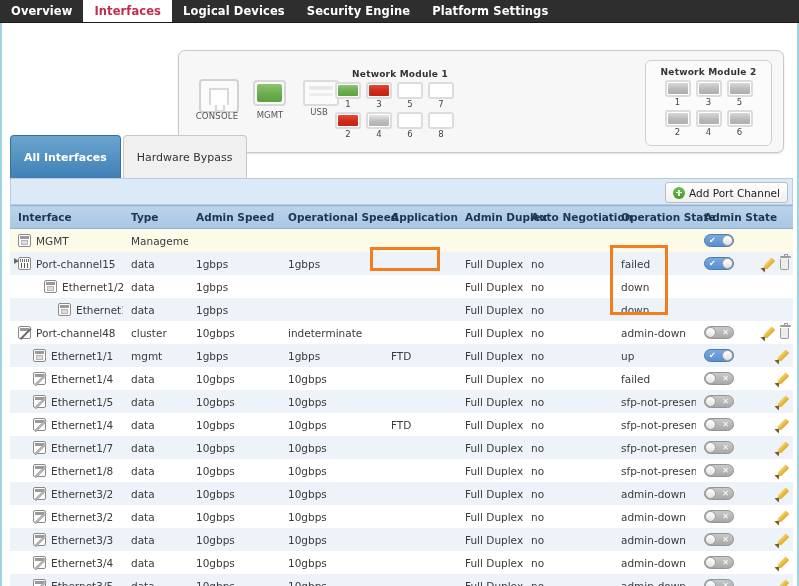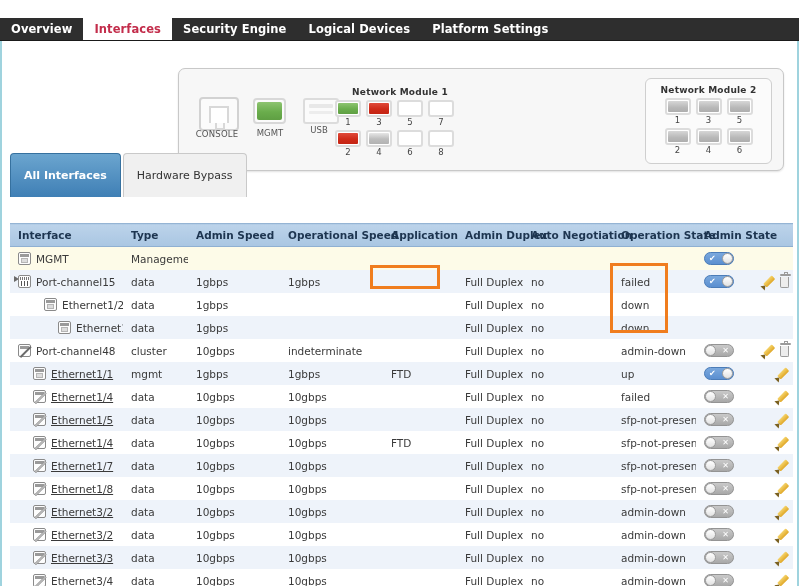--- a/index.html
+++ b/index.html
@@ -6,21 +6,20 @@
   body{
     width:799px;height:586px;overflow:hidden;
     background:#ffffff;
     font-family:"DejaVu Sans","Liberation Sans",sans-serif;
     font-size:11px;color:#333;
   }
   
   .topnav{
     height:22px;background:#2e2e2e;display:flex;align-items:stretch;
     border-bottom:1px solid #1a1a1a;
-    margin-top:18px;
   }
   .topnav .tab{
     padding:0 11px;display:flex;align-items:center;justify-content:center;
     color:#ffffff;font-size:11.5px;font-weight:bold;cursor:pointer;
     white-space:nowrap;letter-spacing:.1px;
   }
   .topnav .tab.active{
     background:#ffffff;color:#c32d4b;
   }
   
@@ -140,21 +139,21 @@
     padding:5px 4px 5px 8px;height:11px;white-space:nowrap;
   }
   .tbl td{
     font-size:10.5px;color:#3a3a3a;padding:3px 4px 3px 8px;height:17px;
     white-space:nowrap;overflow:hidden;vertical-align:middle;
   }
   tr.r-odd  td{background:#ffffff;}
   tr.r-even td{background:#eef3fa;}
   tr.r-mgmt td{background:#fdfbe8;}
   .ifc{display:flex;align-items:center;gap:5px;}
-  .ifc.lvl1{padding-left:15px;text-decoration:underline;}
+  .ifc.lvl1{padding-left:15px;}
   .ifc.lvl2{padding-left:26px;}
   .twisty{
     position:absolute;left:4px;width:0;height:0;
     border-left:5px solid #6a6a6a;border-top:3.5px solid transparent;
     border-bottom:3.5px solid transparent;margin-top:1px;
   }
   .ico{width:13px;height:13px;flex:0 0 auto;position:relative;
        border:1px solid #8a8a8a;border-radius:2px;background:#fdfdfd;box-sizing:border-box;}
   .ico:before{content:"";position:absolute;left:1px;top:1px;right:1px;height:3px;
        background:#9a9a9a;}
@@ -214,22 +213,22 @@
   .hl{position:absolute;border:3px solid #f07d1e;box-sizing:border-box;pointer-events:none;}
   .hl-app{left:368px;top:224px;width:70px;height:24px;}
   .hl-state{left:608px;top:222px;width:58px;height:70px;}
 </style>
 </head>
 <body>
 
 <div class="topnav" id="topnav">
     <div class="tab">Overview</div>
     <div class="tab active">Interfaces</div>
+    <div class="tab">Logical Devices</div>
     <div class="tab">Security Engine</div>
-    <div class="tab">Logical Devices</div>
     <div class="tab">Platform Settings</div>
   </div>
 
 <div class="page">
 
   <div class="chassis">
     <div class="chassis-inner">
 
       <div class="console-port">
         <div class="rj45"></div>
@@ -352,20 +351,26 @@
       </div>
 
     </div>
   </div>
 
   <div class="subtabs" id="subtabs">
       <div class="subtab active">All Interfaces</div>
       <div class="subtab">Hardware Bypass</div>
     </div>
 
+  <div class="toolbar">
+    <div class="addbtn">
+      <span class="plus-icon"></span>
+      <span>Add Port Channel</span>
+    </div>
+  </div>
 
   <table class="tbl">
     <colgroup>
       <col style="width:113px">
         <col style="width:65px">
         <col style="width:92px">
       <col style="width:103px">
         <col style="width:74px">
         <col style="width:66px">
       <col style="width:90px">

